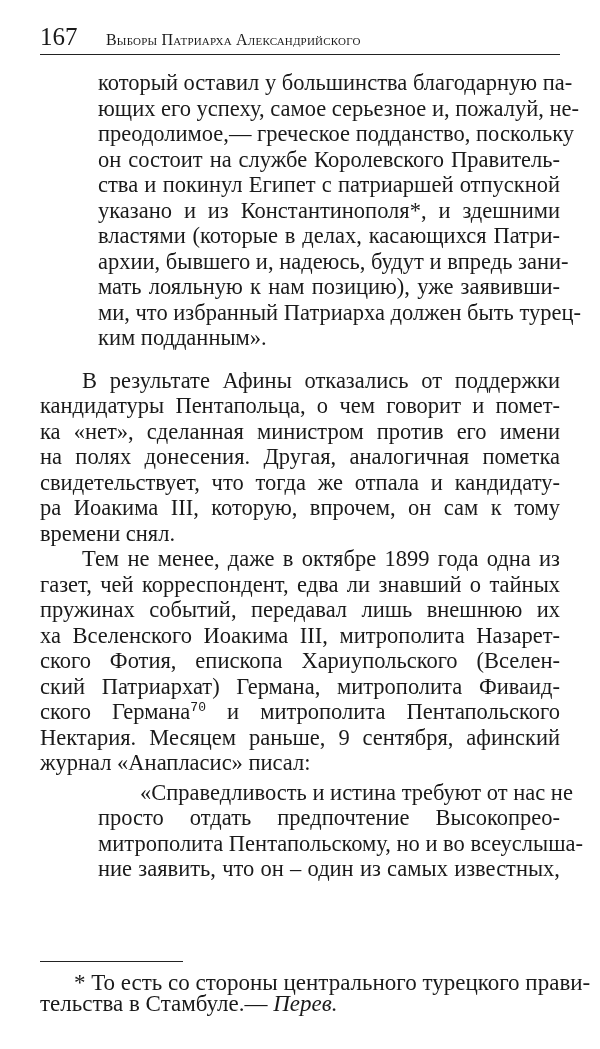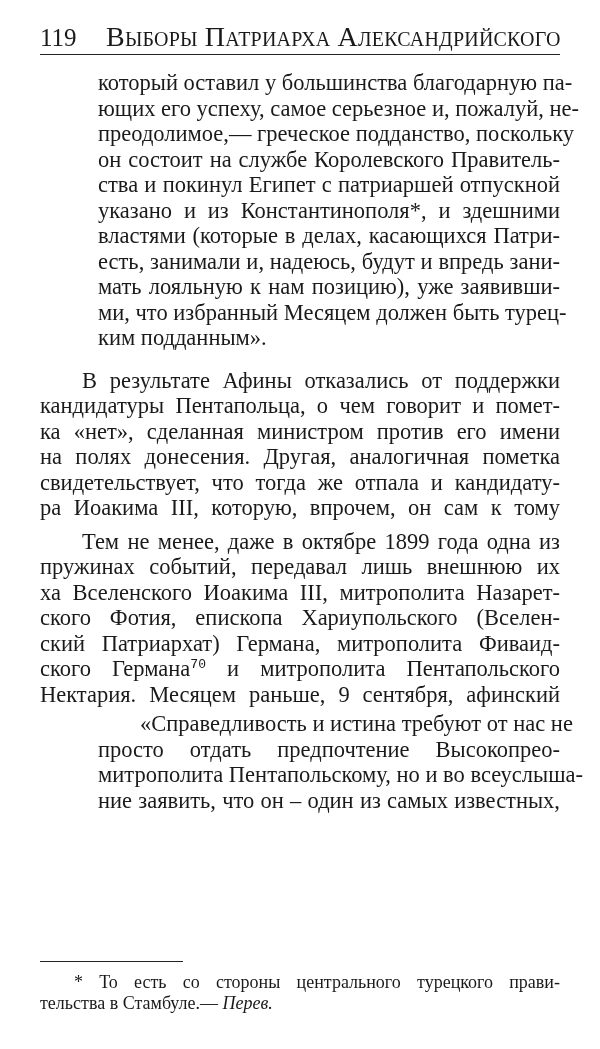--- a/index.html
+++ b/index.html
@@ -33,21 +33,21 @@
       line-height: 30px;
       white-space: nowrap;
     }
     .page-number {
       display: inline-block;
       width: 66px;
     }
     .running-title {
       display: inline-block;
       font-variant: small-caps;
-      font-size: 28px;
+      font-size: 16px;
       letter-spacing: 0.2px;
     }
     .body-text {
       position: absolute;
       left: 0;
       top: 70px;
       width: 520px;
       font-size: 22.5px;
       line-height: 25.5px;
     }
@@ -70,21 +70,21 @@
       padding-left: 42px;
     }
     .block-quote.bottom .line.first {
       padding-left: 42px;
       width: 420px;
     }
     .para {
       margin-top: 17px;
     }
     .para.cont {
-      margin-top: 8px;
+      margin-top: 0;
     }
     .block-quote.bottom {
       margin-top: 4px;
     }
     sup {
       font-size: 13px;
       line-height: 0;
       vertical-align: 8px;
       font-family: Liberation Mono, monospace;
     }
@@ -94,75 +94,78 @@
       top: 961px;
       width: 143px;
       height: 0;
       border-top: 1.2px solid #222;
     }
     .footnote {
       position: absolute;
       left: 0;
       top: 972px;
       width: 520px;
-      font-size: 18px;
+      font-size: 23px;
       line-height: 21px;
     }
     .footnote .line {
       height: 21px;
     }
     .footnote .line.first {
       padding-left: 34px;
     }
     .footnote-signature {
       font-style: italic;
     }
   </style>
 </head>
 <body>
 
 <div class="page">
 
   <div class="running-head">
-    <span class="page-number">119</span><span class="running-title">Выборы Патриарха Александрийского</span>
+    <span class="page-number">167</span><span class="running-title">Выборы Патриарха Александрийского</span>
   </div>
 
   <div class="body-text">
 
     <div class="block-quote top">
       <span class="line">который оставил у большинства благодарную па-</span>
       <span class="line">ющих его успеху, самое серьезное и, пожалуй, не-</span>
       <span class="line">преодолимое,— греческое подданство, поскольку</span>
       <span class="line">он состоит на службе Королевского Правитель-</span>
       <span class="line">ства и покинул Египет с патриаршей отпускной</span>
       <span class="line">указано и из Константинополя*, и здешними</span>
       <span class="line">властями (которые в делах, касающихся Патри-</span>
-      <span class="line">есть, занимали и, надеюсь, будут и впредь зани-</span>
+      <span class="line">архии, бывшего и, надеюсь, будут и впредь зани-</span>
       <span class="line">мать лояльную к нам позицию), уже заявивши-</span>
-      <span class="line">ми, что избранный Месяцем должен быть турец-</span>
+      <span class="line">ми, что избранный Патриарха должен быть турец-</span>
       <span class="line last">ким подданным».</span>
     </div>
 
     <div class="para">
       <span class="line first">В результате Афины отказались от поддержки</span>
       <span class="line">кандидатуры Пентапольца, о чем говорит и помет-</span>
       <span class="line">ка «нет», сделанная министром против его имени</span>
       <span class="line">на полях донесения. Другая, аналогичная пометка</span>
       <span class="line">свидетельствует, что тогда же отпала и кандидату-</span>
       <span class="line">ра Иоакима III, которую, впрочем, он сам к тому</span>
+      <span class="line last">времени снял.</span>
     </div>
 
     <div class="para cont">
       <span class="line first">Тем не менее, даже в октябре 1899 года одна из</span>
+      <span class="line">газет, чей корреспондент, едва ли знавший о тайных</span>
       <span class="line">пружинах событий, передавал лишь внешнюю их</span>
       <span class="line">ха Вселенского Иоакима III, митрополита Назарет-</span>
       <span class="line">ского Фотия, епископа Хариупольского (Вселен-</span>
       <span class="line">ский Патриархат) Германа, митрополита Фиваид-</span>
       <span class="line"><span>ского Германа</span><sup>70</sup><span> и митрополита Пентапольского</span></span>
       <span class="line">Нектария. Месяцем раньше, 9 сентября, афинский</span>
+      <span class="line last">журнал «Анапласис» писал:</span>
     </div>
 
     <div class="block-quote bottom">
       <span class="line first">«Справедливость и истина требуют от нас не</span>
       <span class="line">просто отдать предпочтение Высокопрео-</span>
       <span class="line">митрополита Пентапольскому, но и во всеуслыша-</span>
       <span class="line">ние заявить, что он – один из самых известных,</span>
     </div>
 
   </div>

